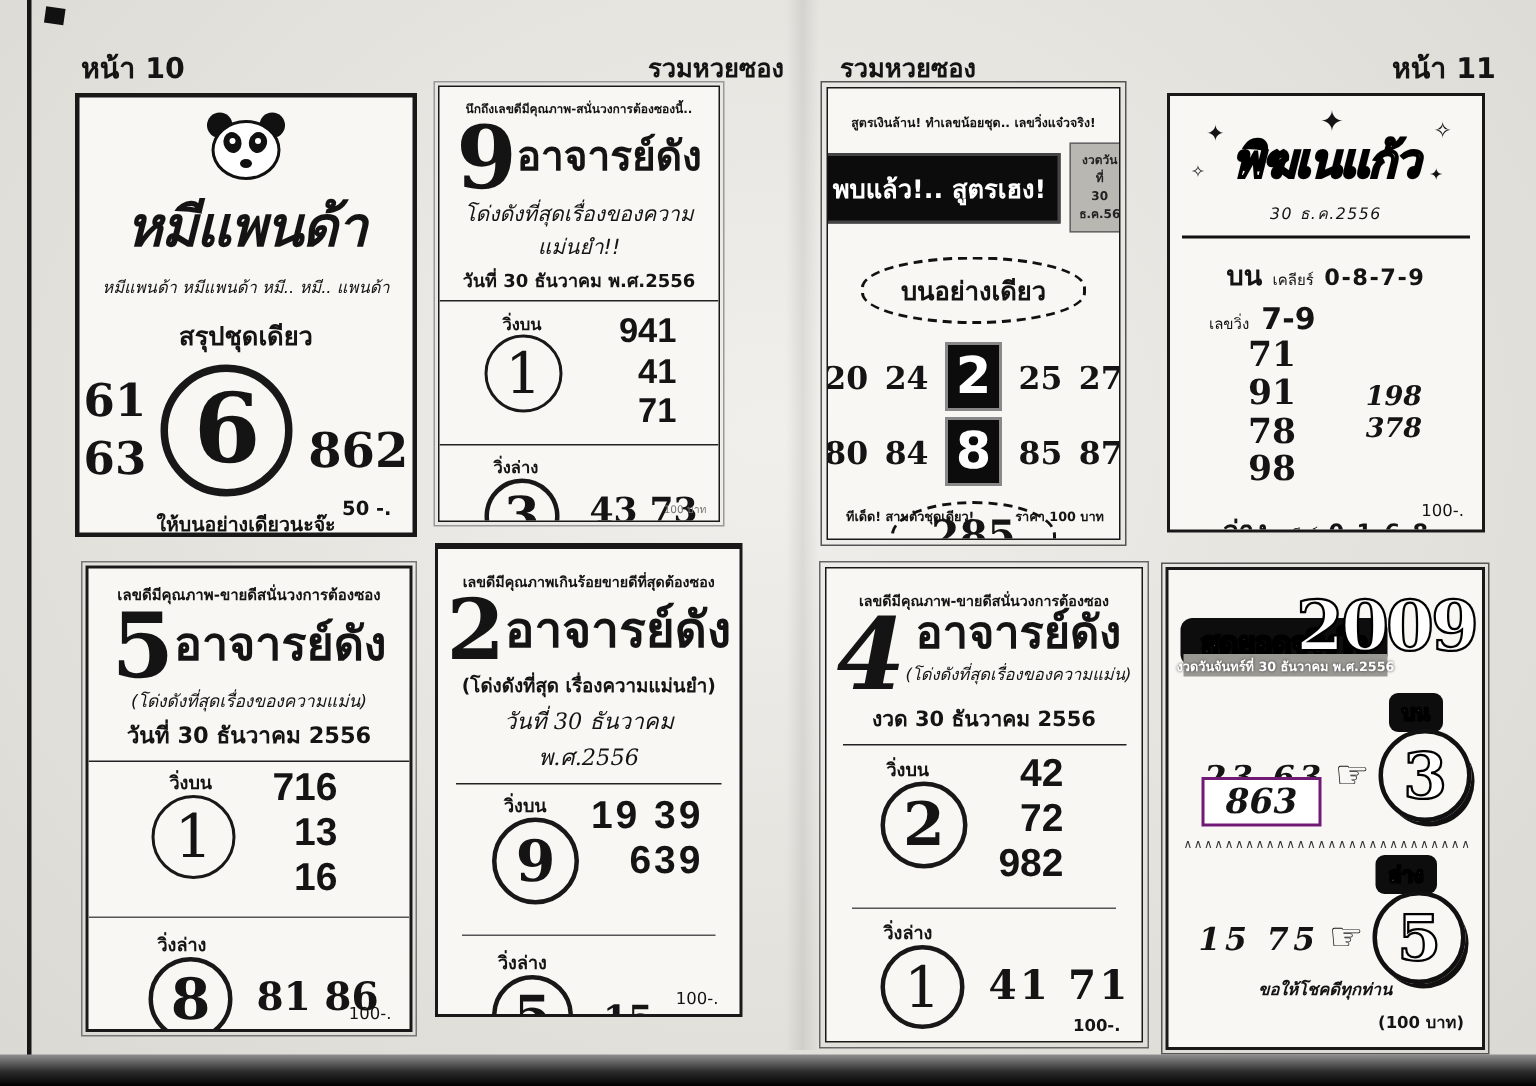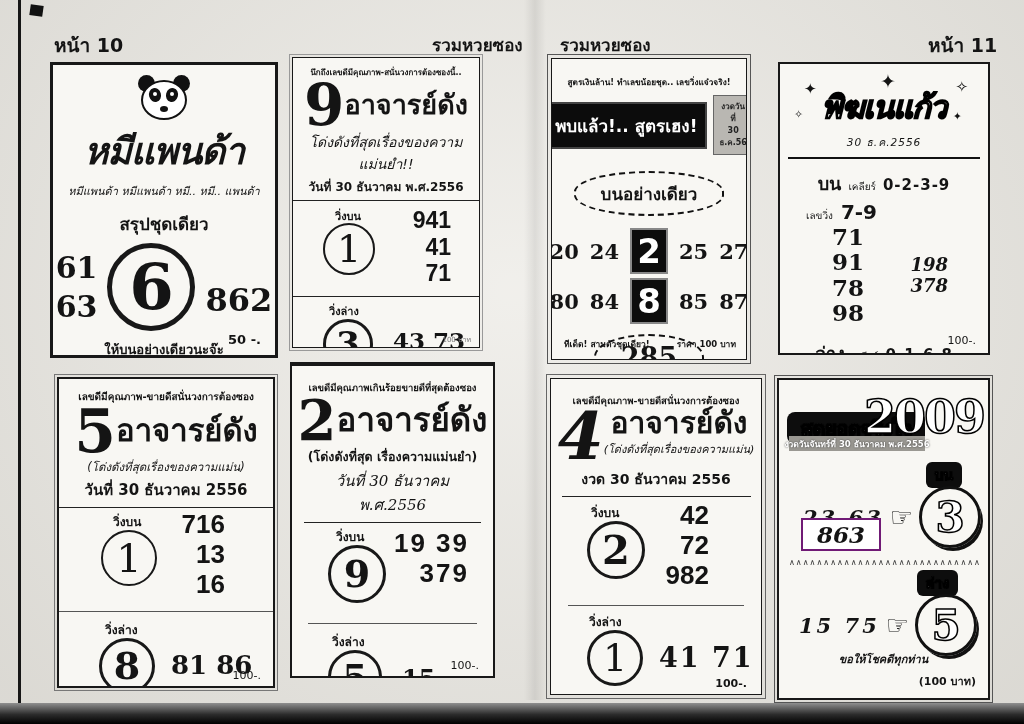--- a/index.html
+++ b/index.html
@@ -333,21 +333,21 @@
     <span class="star" style="left:100px;top:6px;font-size:19px">✦</span>
     <span class="star" style="right:20px;top:14px">✧</span>
     <span class="star" style="left:14px;top:44px;font-size:11px">✧</span>
     <span class="star" style="right:26px;top:46px;font-size:11px">✦</span>
     <div class="c4-title outl">พิฆเนแก้ว</div>
     <div class="c4-date">30 ธ.ค.2556</div>
     <div class="c4-hr"></div>
     <div class="c4-clear">
       <span class="c4-bn">บน</span>
       <span class="c4-cl">เคลียร์</span>
-      <span class="c4-cd">0-2-3-9</span>
+      <span class="c4-cd">0-8-7-9</span>
     </div>
     <div class="c4-run">
       <span class="c4-cl">เลขวิ่ง</span>
       <span class="v">7-9</span>
     </div>
     <div class="c4-pairs">
       <div>
         <div class="c4-pp">71 91</div>
         <div class="c4-pp">78 98</div>
       </div>
@@ -399,21 +399,21 @@
     </div>
     <div class="c6-sub">(โด่งดังที่สุด เรื่องความแม่นยำ)</div>
     <div class="c6-date">วันที่ 30 ธันวาคม พ.ศ.2556</div>
     <div class="sect c6-s1">
       <span class="runlabel">วิ่งบน</span>
       <div class="circle c6-c1">
           <span>9</span>
         </div>
       <div class="numcol c6-n1">
         <span>19 39</span>
-        <span>379</span>
+        <span>639</span>
       </div>
     </div>
     <div class="c6-div"></div>
     <div class="sect c6-s2">
       <span class="runlabel">วิ่งล่าง</span>
       <div class="circle c6-c2">
           <span>5</span>
         </div>
       <div class="c6-n2">15 - 65</div>
     </div>

